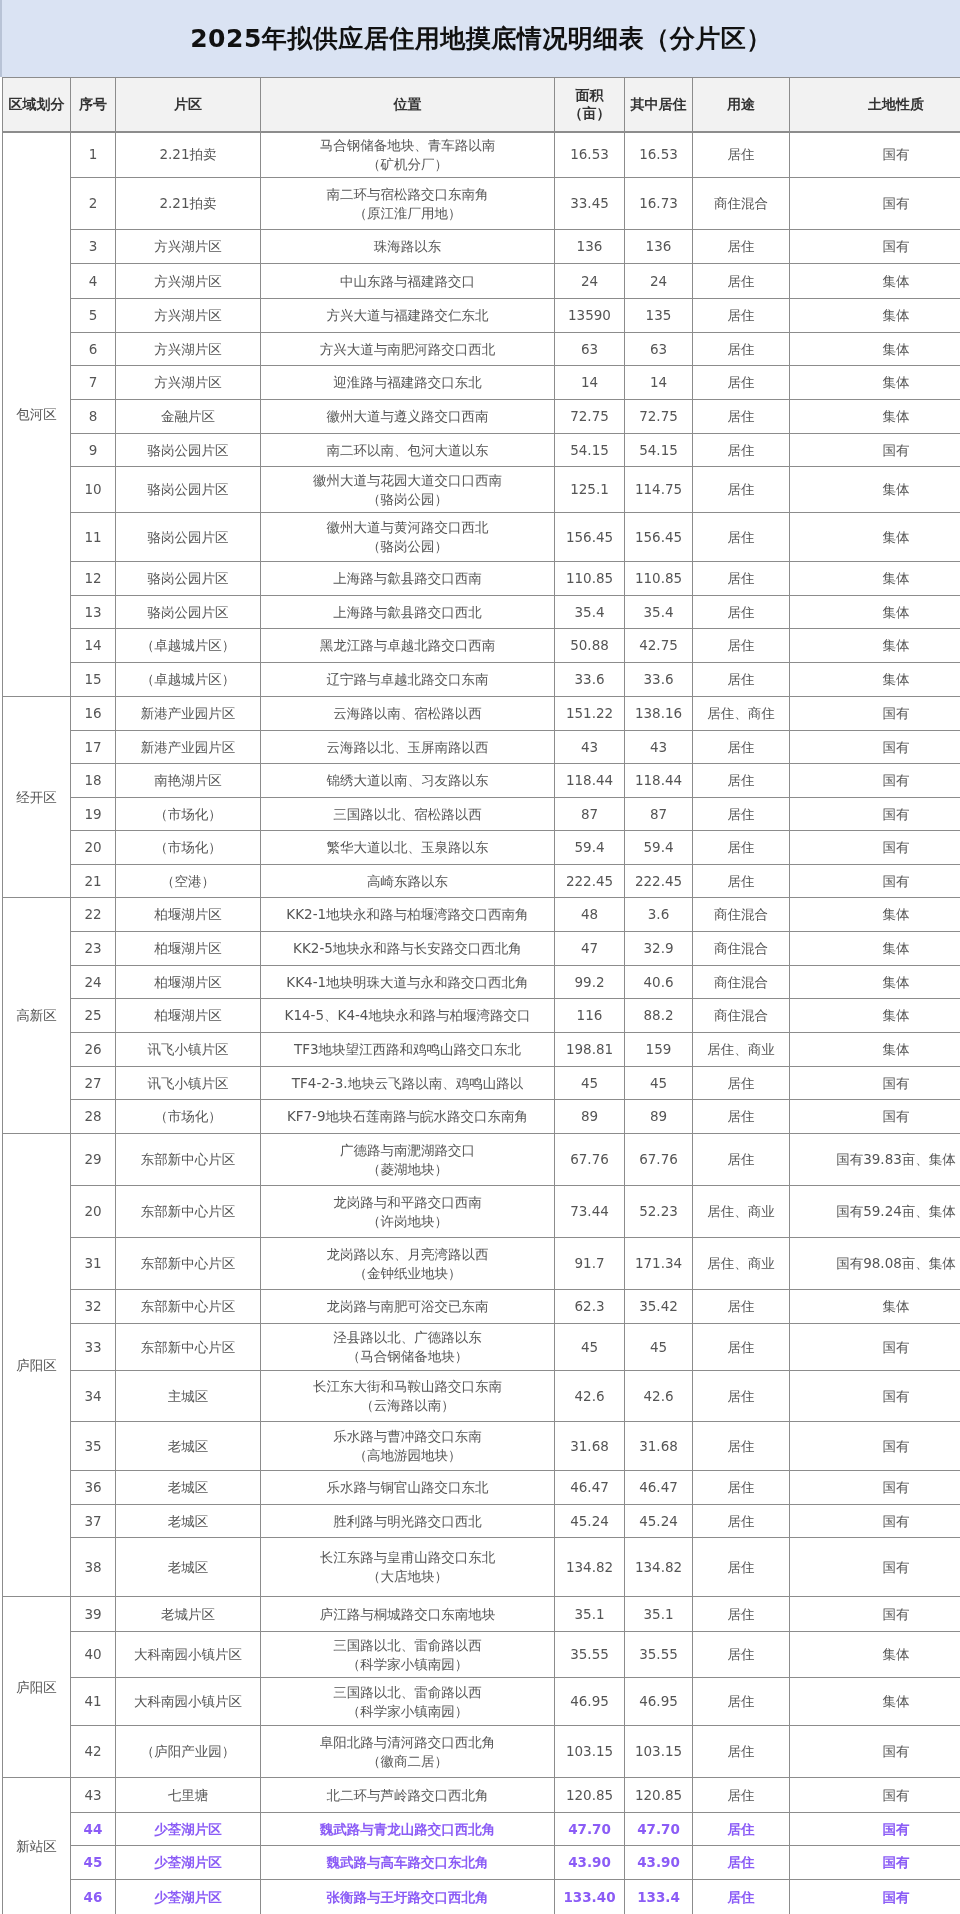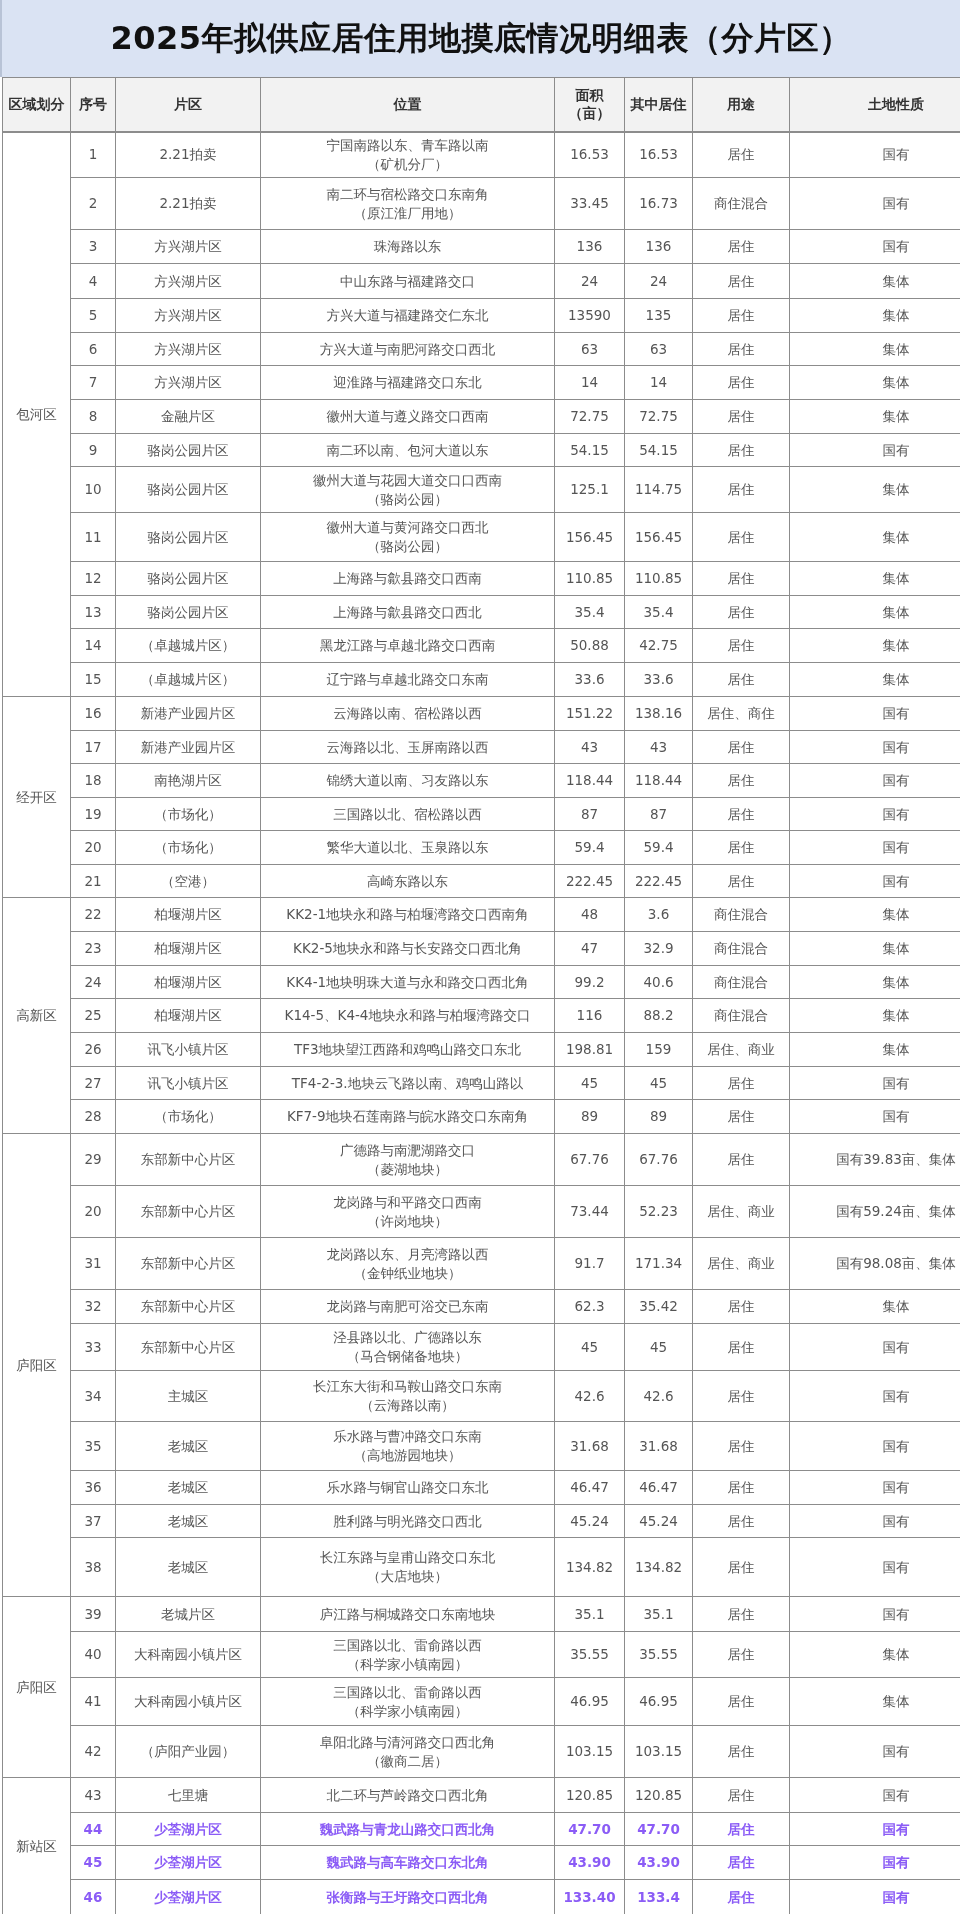--- a/index.html
+++ b/index.html
@@ -1,21 +1,21 @@
 <!DOCTYPE html>
 <html><head>
 <meta charset="utf-8">
 <style>
   html, body { margin: 0; padding: 0; background: #ffffff; }
   body { width: 960px; height: 1914px; overflow: hidden; position: relative;
          font-family: "DejaVu Sans", "Liberation Sans", sans-serif; }
   .title-band { position: absolute; left: 0; top: 0; width: 960px; height: 77px;
          background: #dae3f3; border-left: 2px solid #b8c3d6; box-sizing: border-box;
          display: flex; align-items: center; justify-content: center; }
-  .title-text { font-size: 32px; font-weight: bold; color: #111111; letter-spacing: 0.5px; }
+  .title-text { font-size: 25px; font-weight: bold; color: #111111; letter-spacing: 0.5px; }
   table.grid { position: absolute; left: 2px; top: 77px; border-collapse: collapse;
          table-layout: fixed; width: 1000px; }
   table.grid td, table.grid th { border: 1px solid #8c8c8c; padding: 0 2px; text-align: center;
          vertical-align: middle; overflow: hidden; white-space: nowrap; box-sizing: border-box; }
   table.grid th { background: #f2f2f2; color: #333333; font-size: 14px; font-weight: bold;
          line-height: 18px; border-bottom: 2px solid #8c8c8c; }
   table.grid td { color: #555555; font-size: 13.5px; line-height: 19px; }
   td.region { color: #333333; font-size: 14px; border-bottom: 2px solid #8c8c8c; }
   tr.bold td.cell { color: #8b5cf6; font-weight: bold; }
   .viewport-clip { position: absolute; left: 0; top: 0; width: 960px; height: 1914px; overflow: hidden; }
@@ -53,21 +53,21 @@
         <th>用途</th>
         <th>土地性质</th>
       </tr>
     </thead>
     <tbody id="table-body">
         <tr style="height: 46px;">
           <td class="region" rowspan="15">包河区</td>
           <td class="cell">1</td>
           <td class="cell">2.21拍卖</td>
           <td class="cell">
-            <div>宁国南路以东、青车路以南</div>
+            <div>马合钢储备地块、青车路以南</div>
             <div>（矿机分厂）</div>
           </td>
           <td class="cell">16.53</td>
           <td class="cell">16.53</td>
           <td class="cell">居住</td>
           <td class="cell">国有</td>
         </tr>
         <tr style="height: 52px;">
           <td class="cell">2</td>
           <td class="cell">2.21拍卖</td>

